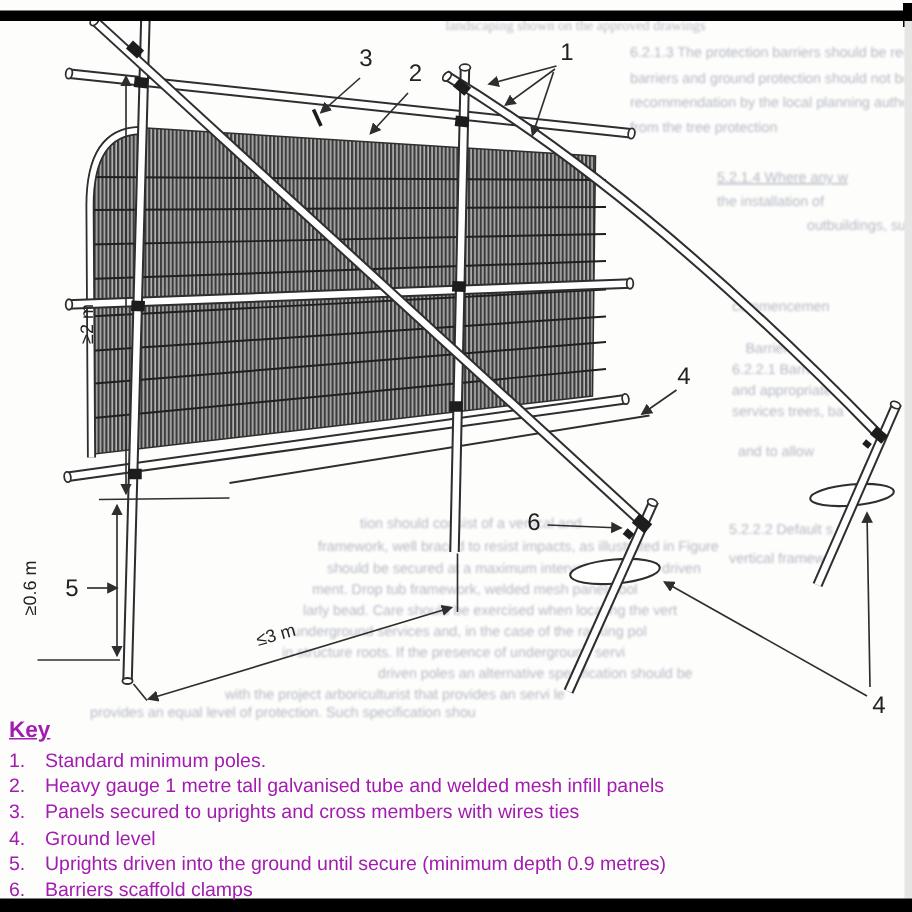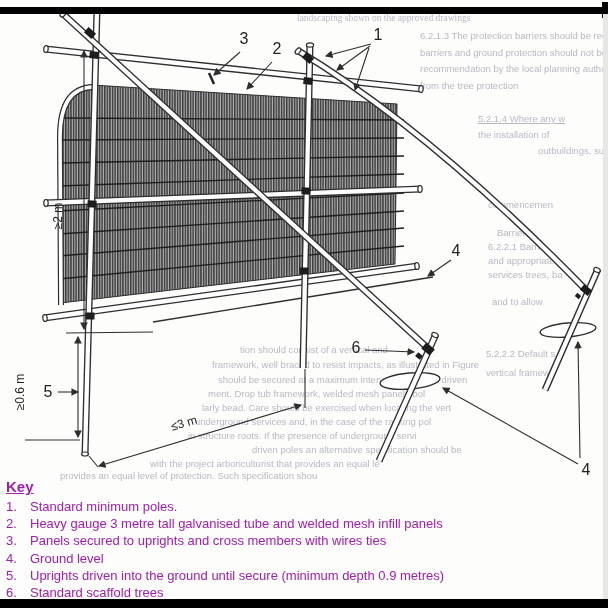--- a/index.html
+++ b/index.html
@@ -59,21 +59,21 @@
       <div class="ghost" style="left: 486px; top: 348px; width: 116px;">5.2.2.2 Default s</div>
       <div class="ghost" style="left: 486px; top: 367px; width: 116px;">vertical framewo</div>
       <div class="ghost" style="left: 240px; top: 344px; width: 235px;">tion should consist of a vertical and</div>
       <div class="ghost" style="left: 212px; top: 359px; width: 270px;">framework, well braced to resist impacts, as illustrated in Figure</div>
       <div class="ghost" style="left: 218px; top: 374px; width: 264px;">should be secured at a maximum interval of 3 m and driven</div>
       <div class="ghost" style="left: 208px; top: 388px; width: 272px;">ment. Drop tub framework, welded mesh panels bol</div>
       <div class="ghost" style="left: 202px; top: 402px; width: 280px;">larly bead. Care should be exercised when locating the vert</div>
       <div class="ghost" style="left: 195px; top: 416px; width: 288px;">underground services and, in the case of the racking pol</div>
       <div class="ghost" style="left: 188px; top: 430px; width: 295px;">in structure roots. If the presence of underground servi</div>
       <div class="ghost" style="left: 252px; top: 444px; width: 252px;">driven poles an alternative specification should be</div>
-      <div class="ghost" style="left: 150px; top: 458px; width: 312px;">with the project arboriculturist that provides an equal le</div>
+      <div class="ghost" style="left: 150px; top: 458px; width: 312px;">with the project arboriculturist that provides an servi le</div>
       <div class="ghost" style="left: 60px; top: 470px; width: 430px;">provides an equal level of protection. Such specification shou</div>
     </div>
 
   <svg id="fig" width="608" height="608" viewBox="0 0 608 608">
     <defs>
       <marker id="ar" viewBox="0 0 10 10" refX="8.5" refY="5" markerWidth="7" markerHeight="7" orient="auto-start-reverse">
           <path d="M0 0L10 5L0 10z" fill="#2e2e2e"></path>
         </marker>
       <pattern id="meshp" width="2.6" height="4" patternUnits="userSpaceOnUse">
         <rect width="2.6" height="4" fill="#b4b4b4"></rect>
@@ -235,33 +235,33 @@
   <div class="bar" id="bar-bottom"></div>
 
   <div id="key">
     <div id="key-title">Key</div>
     <div class="krow">
       <span class="knum">1.</span>
       <span class="ktext">Standard minimum poles.</span>
     </div>
     <div class="krow">
       <span class="knum">2.</span>
-      <span class="ktext">Heavy gauge 3 metre tall galvanised tube and welded mesh infill panels</span>
+      <span class="ktext">Heavy gauge 1 metre tall galvanised tube and welded mesh infill panels</span>
     </div>
     <div class="krow">
       <span class="knum">3.</span>
       <span class="ktext">Panels secured to uprights and cross members with wires ties</span>
     </div>
     <div class="krow">
       <span class="knum">4.</span>
       <span class="ktext">Ground level</span>
     </div>
     <div class="krow">
       <span class="knum">5.</span>
       <span class="ktext">Uprights driven into the ground until secure (minimum depth 0.9 metres)</span>
     </div>
     <div class="krow">
       <span class="knum">6.</span>
-      <span class="ktext">Standard scaffold trees</span>
+      <span class="ktext">Barriers scaffold clamps</span>
     </div>
   </div>
 
 </div>
 
 </body></html>

